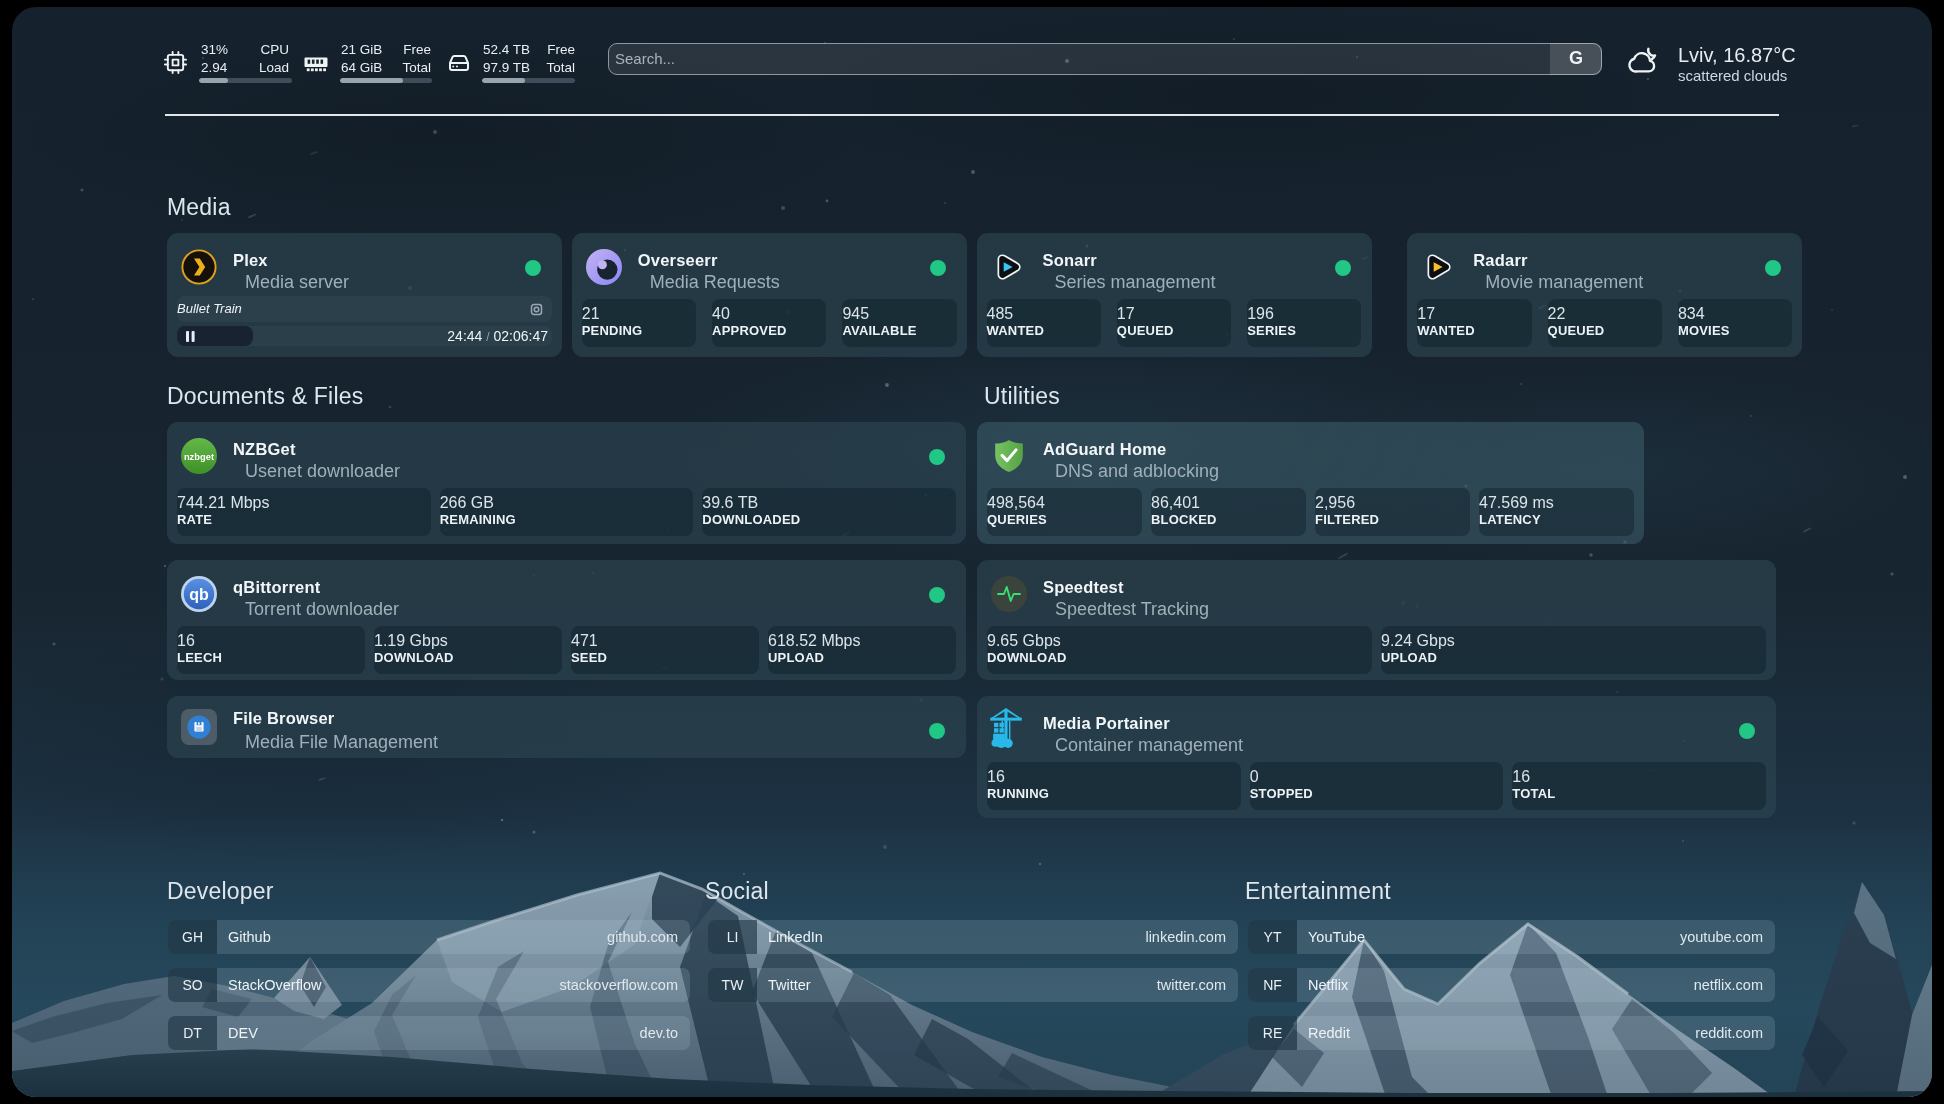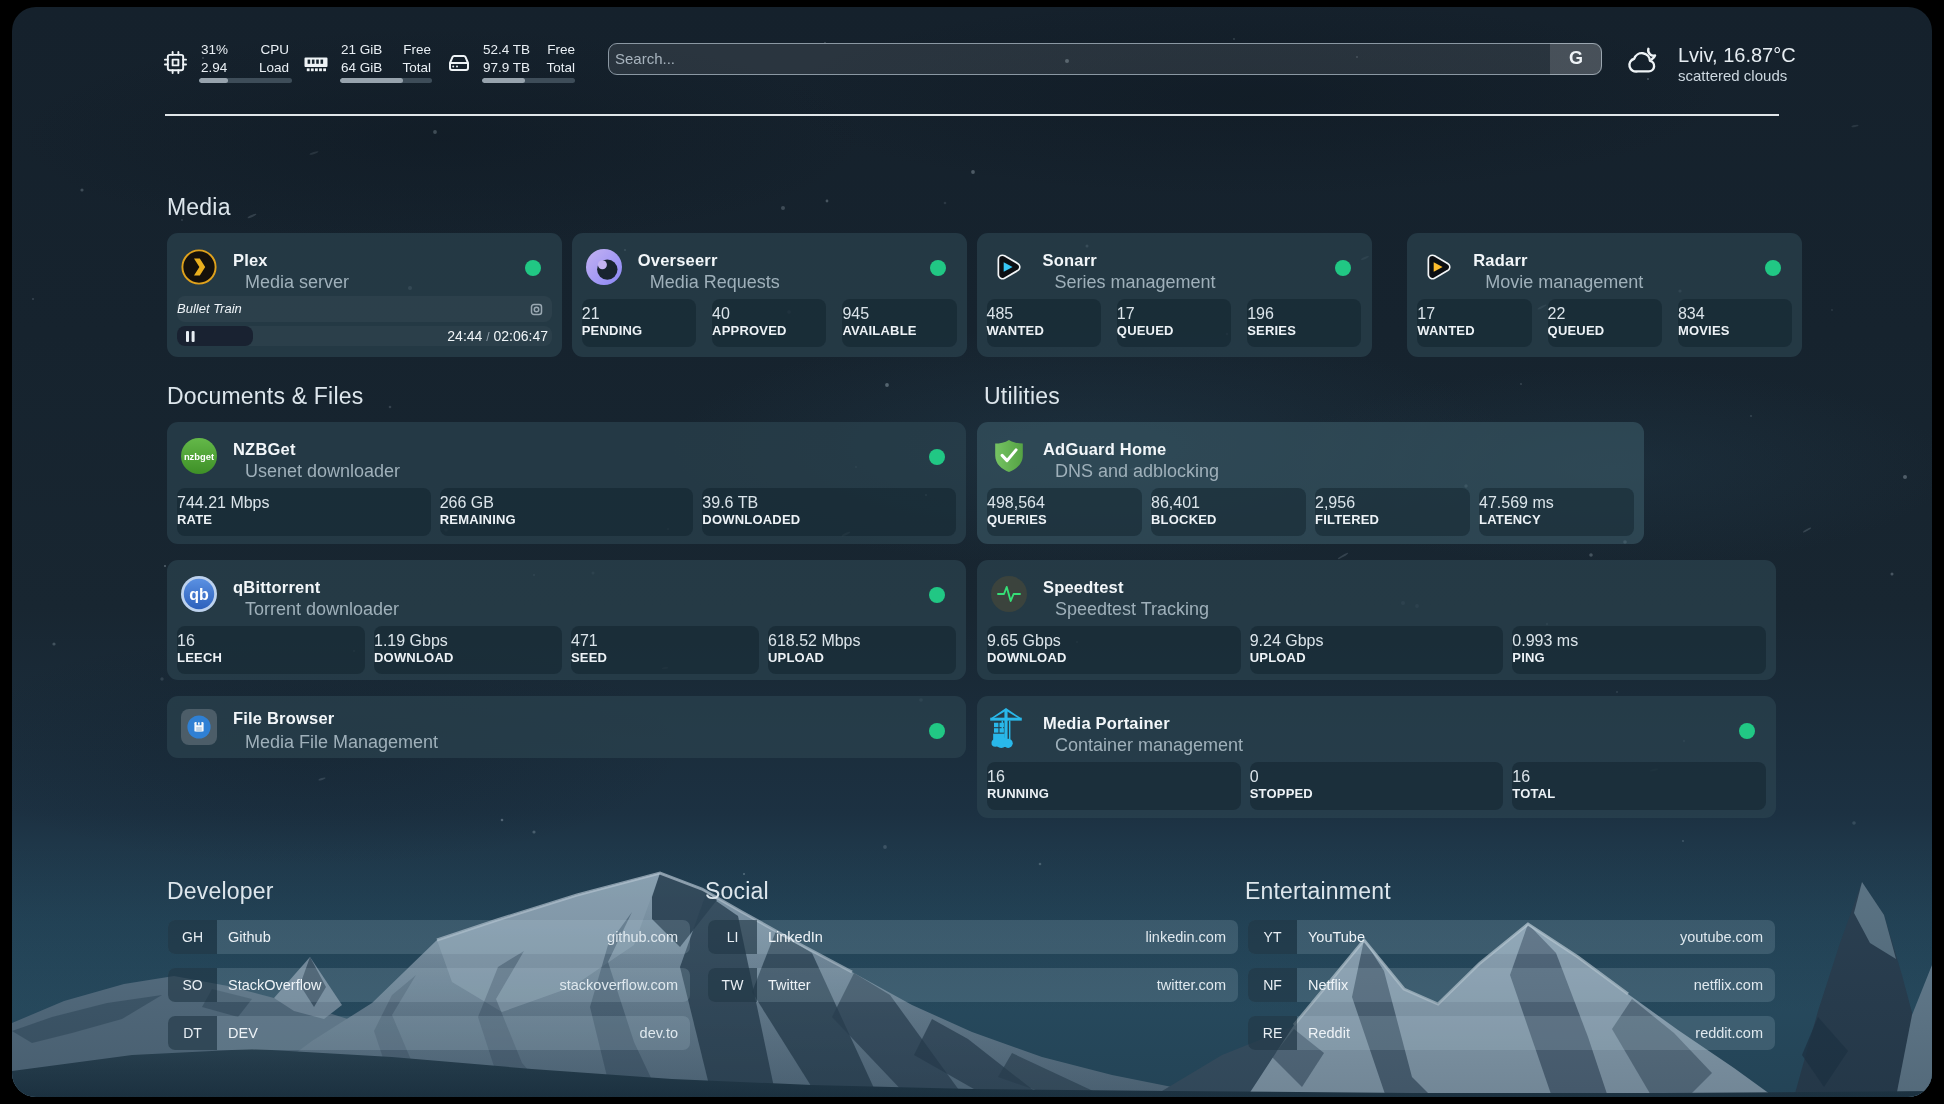--- a/index.html
+++ b/index.html
@@ -489,24 +489,20 @@
         <div class="s">Speedtest Tracking</div>
       <div class="stats" style="gap:9px;">
         <div class="box">
             <div class="num">9.65 Gbps</div>
             <div class="lbl">DOWNLOAD</div>
           </div>
         <div class="box">
             <div class="num">9.24 Gbps</div>
             <div class="lbl">UPLOAD</div>
           </div>
-        <div class="box">
-            <div class="num">0.993 ms</div>
-            <div class="lbl">PING</div>
-          </div>
       </div>
     </div>
 
     <div class="card" style="left:965px; top:689px; width:799px; height:122px;">
       <svg class="logo" style="left:13px; top:12px; width:32px; height:40px;" viewBox="0 0 30 38" fill="#29b8ea">
           <polygon points="15,0 29,9.6 26.5,9.6 15,2.6 3.5,9.6 1,9.6"></polygon>
           <rect x="0" y="9.2" width="30" height="2.8"></rect>
           <rect x="13.5" y="2" width="3" height="28"></rect>
           <rect x="17.8" y="12" width="1.4" height="18"></rect>
           <rect x="10.8" y="12" width="1.4" height="8"></rect>

